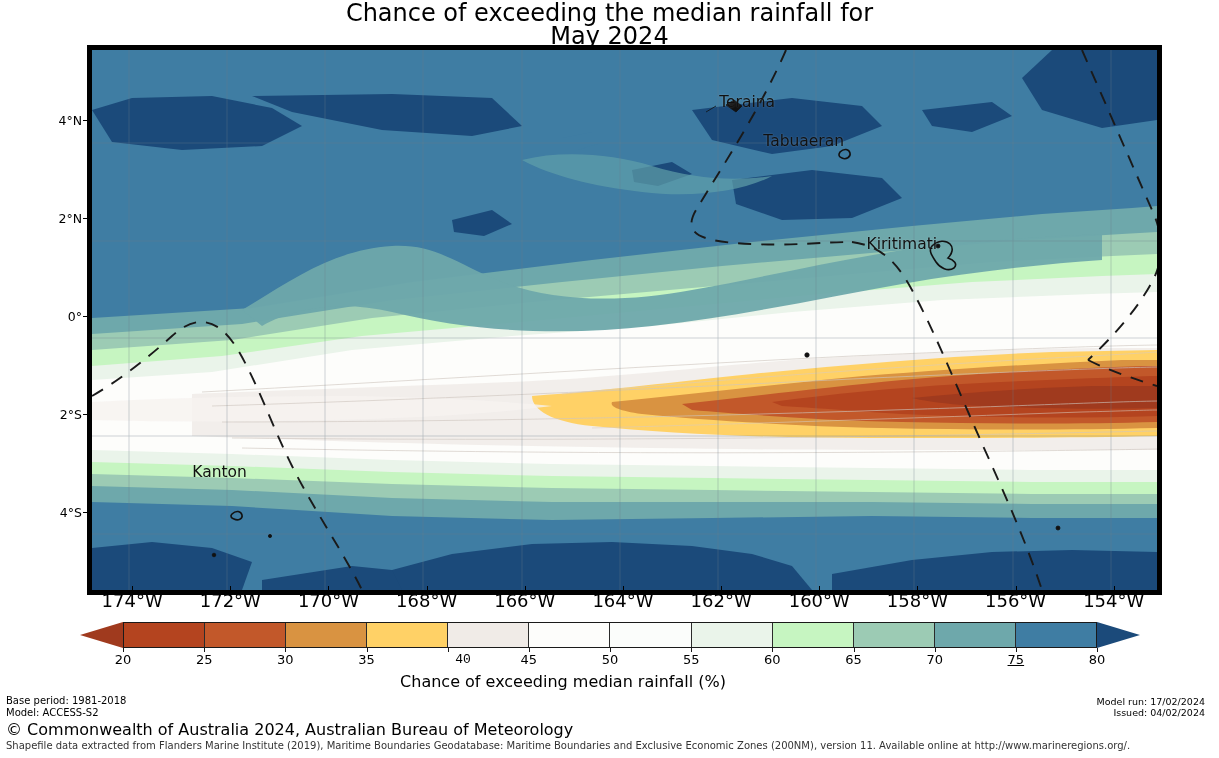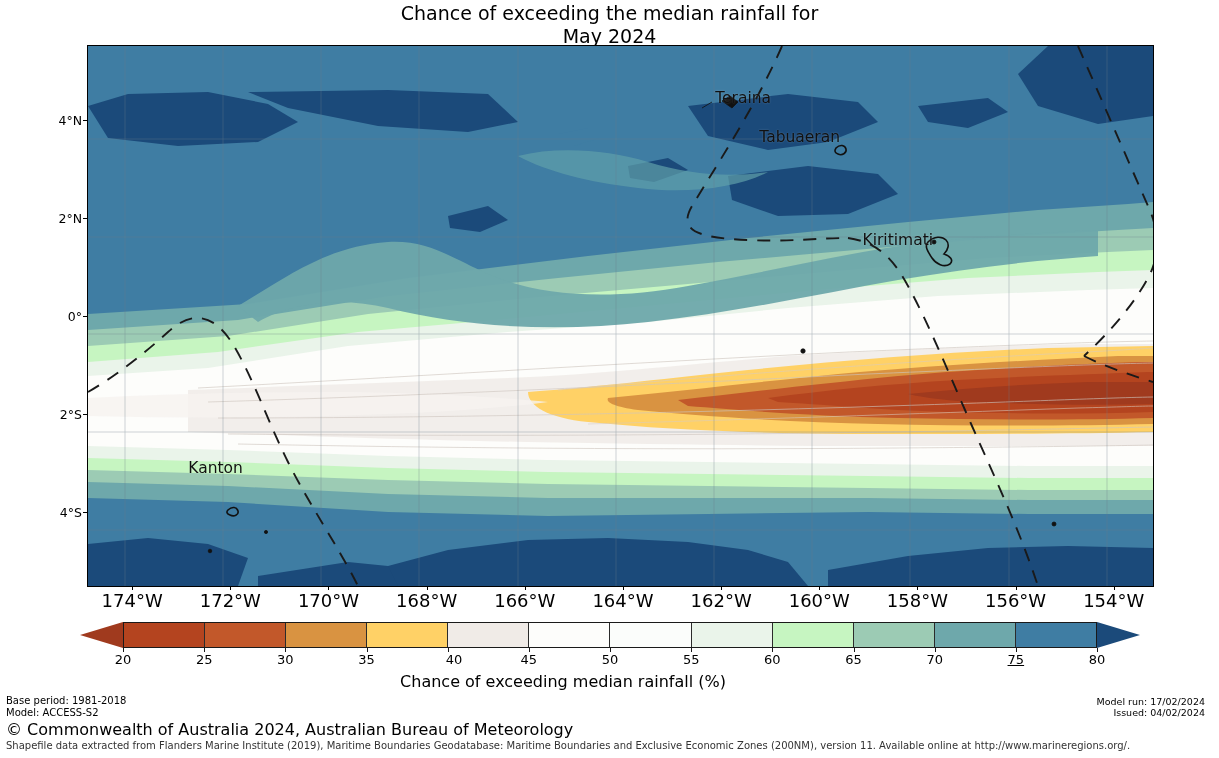--- a/index.html
+++ b/index.html
@@ -14,32 +14,32 @@
     font-family: "DejaVu Sans", "Liberation Sans", sans-serif;
     overflow: hidden;
   }
 
   
   #title {
     position: absolute;
     left: 0; top: 2px;
     width: 1219px;
     text-align: center;
-    font-size: 19px;
+    font-size: 24px;
     color: #000;
     line-height: 23px;
     white-space: pre-line;
   }
 
   
   #map-frame {
     position: absolute;
     left: 87px; top: 45px;
     width: 1065px; height: 540px;
-    border: 1px solid #000000;
+    border: 5px solid #000000;
     box-sizing: content-box;
     overflow: hidden;
     background: #ffffff;
   }
   #map-canvas { position: absolute; left:0; top:0; width: 1065px; height: 540px; }
 
   
   .xlab {
     position: absolute;
     font-size: 18px;
@@ -376,21 +376,21 @@
   <div class="cbar-arrow" id="cbar-arrow-right" style="border-left-color: rgb(27, 74, 122);"></div>
 <div class="cbtick" style="left: 83px;"></div>
     <div class="cblab" style="left: 83px;">20</div>
     <div class="cbtick" style="left: 164.167px;"></div>
     <div class="cblab" style="left: 164.167px;">25</div>
     <div class="cbtick" style="left: 245.333px;"></div>
     <div class="cblab" style="left: 245.333px;">30</div>
     <div class="cbtick" style="left: 326.5px;"></div>
     <div class="cblab" style="left: 326.5px;">35</div>
     <div class="cbtick" style="left: 407.667px;"></div>
-    <div class="cblab" style="left: 414px;">40</div>
+    <div class="cblab" style="left: 423px; font-family: Liberation Mono, monospace;">40</div>
     <div class="cbtick" style="left: 488.833px;"></div>
     <div class="cblab" style="left: 488.833px;">45</div>
     <div class="cbtick" style="left: 570px;"></div>
     <div class="cblab" style="left: 570px;">50</div>
     <div class="cbtick" style="left: 651.167px;"></div>
     <div class="cblab" style="left: 651.167px;">55</div>
     <div class="cbtick" style="left: 732.333px;"></div>
     <div class="cblab" style="left: 732.333px;">60</div>
     <div class="cbtick" style="left: 813.5px;"></div>
     <div class="cblab" style="left: 813.5px;">65</div>

